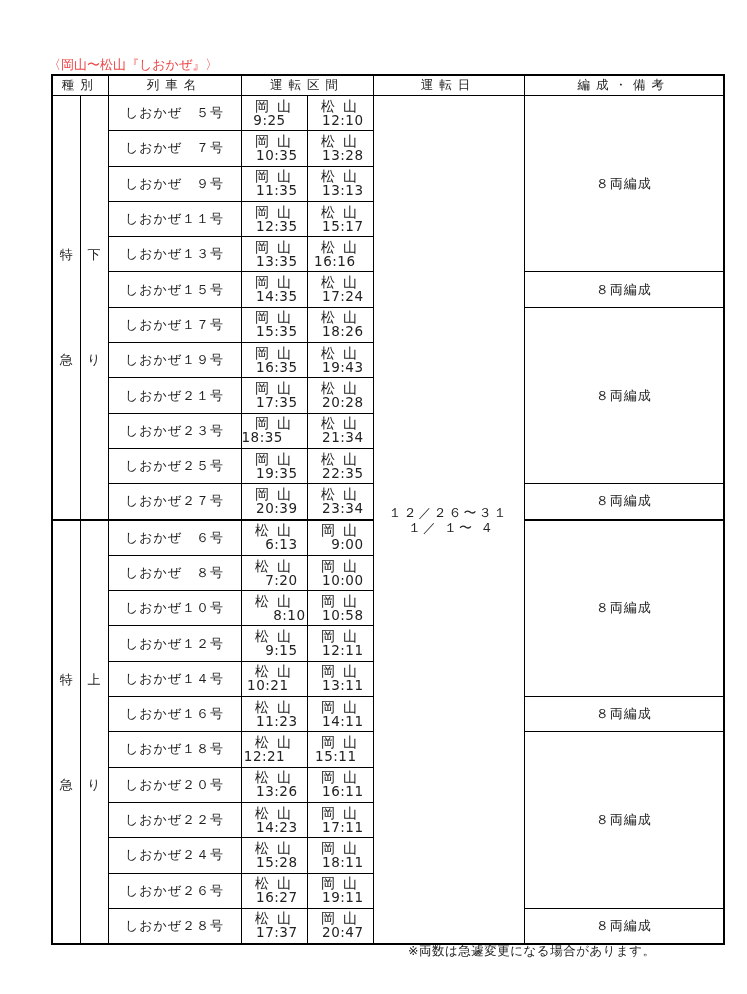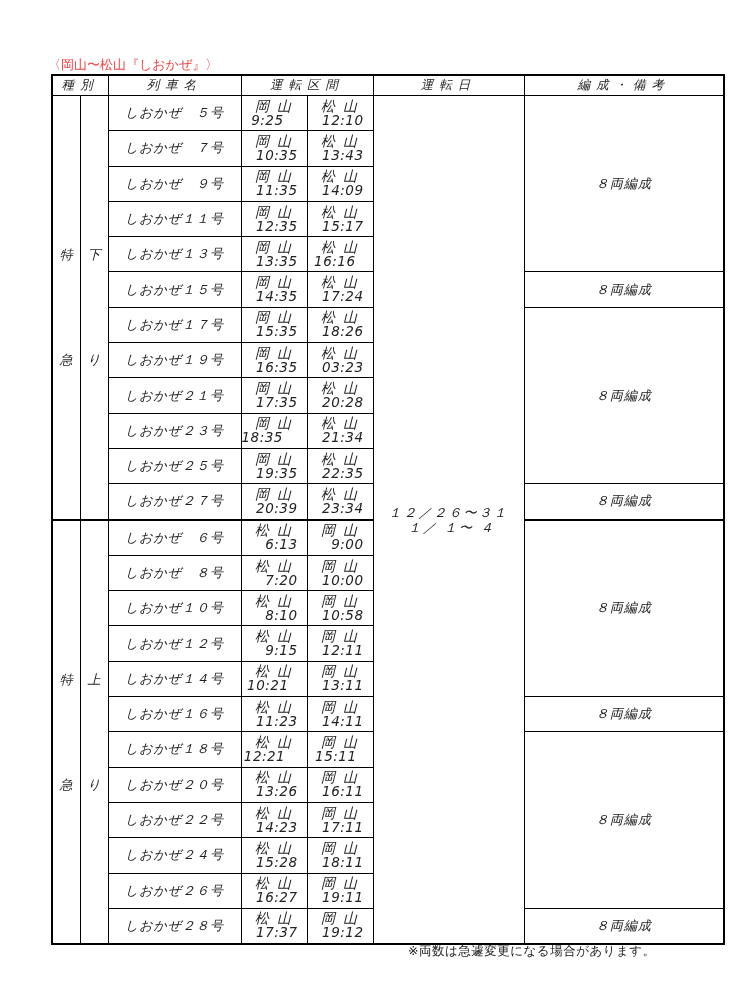--- a/index.html
+++ b/index.html
@@ -1,20 +1,20 @@
 <!DOCTYPE html>
 <html><head>
 <meta charset="utf-8">
 <style>
   html, body { margin: 0; padding: 0; background: #ffffff; }
   body { width: 747px; height: 994px; position: relative; overflow: hidden;
          font-family: "DejaVu Sans", "Liberation Sans", sans-serif; color: #222; }
   .title { position: absolute; left: 48px; top: 56px; font-size: 13px; letter-spacing: 0px; color: #ef4444; }
   table.tt { position: absolute; left: 51px; top: 74px; border-collapse: collapse;
-             table-layout: fixed; width: 672px; border: 2.5px solid #000; font-style: italic; }
+             table-layout: fixed; width: 672px; border: 2.5px solid #000; }
   table.tt td, table.tt th { border: 1px solid #000; padding: 0; text-align: center;
              vertical-align: middle; font-weight: normal; font-size: 13px; color: #222; }
   table.tt th { height: 19px; font-size: 12.5px; letter-spacing: 6px; }
   table.tt tr.row td { height: 34.3px; }
   table.tt tr.sep td, table.tt tr.sep th { border-top: 2.5px solid #000; }
   .cat { font-size: 13px; line-height: 1; }
   .cat .top { display: block; margin-bottom: 0; }
   .cat .sp { display: block; height: 92px; }
   .name { font-size: 13px; letter-spacing: 1px; }
   .st { display: block; font-size: 14px; line-height: 14px; letter-spacing: 8px; padding-left: 6px; }
@@ -55,50 +55,50 @@
           <span>急</span>
         </td>
         <td rowspan="12" class="cat">
           <span class="top">下</span>
           <span class="sp"></span>
           <span>り</span>
         </td>
         <td class="name">しおかぜ　５号</td>
         <td>
           <span class="st">岡山</span>
-          <span class="tm" style="text-align:right;padding-right:23px">9:25</span>
+          <span class="tm" style="padding-right:9px">9:25</span>
         </td>
         <td>
           <span class="st">松山</span>
           <span class="tm" style="text-align:right;padding-right:9px">12:10</span>
         </td>
         <td rowspan="24" class="days">１２／２６〜３１
  １／ １〜 ４</td>
         <td rowspan="5" class="note-cell">８両編成</td>
       </tr>
       <tr class="row">
         <td class="name">しおかぜ　７号</td>
         <td>
           <span class="st">岡山</span>
           <span class="tm" style="text-align:right;padding-right:9px">10:35</span>
         </td>
         <td>
           <span class="st">松山</span>
-          <span class="tm" style="text-align:right;padding-right:9px">13:43</span>
+          <span class="tm" style="text-align:right;padding-right:9px">13:28</span>
         </td>
       </tr>
       <tr class="row">
         <td class="name">しおかぜ　９号</td>
         <td>
           <span class="st">岡山</span>
           <span class="tm" style="text-align:right;padding-right:9px">11:35</span>
         </td>
         <td>
           <span class="st">松山</span>
-          <span class="tm" style="text-align:right;padding-right:9px">14:09</span>
+          <span class="tm" style="text-align:right;padding-right:9px">13:13</span>
         </td>
       </tr>
       <tr class="row">
         <td class="name">しおかぜ１１号</td>
         <td>
           <span class="st">岡山</span>
           <span class="tm" style="text-align:right;padding-right:9px">12:35</span>
         </td>
         <td>
           <span class="st">松山</span>
@@ -141,21 +141,21 @@
         <td rowspan="5" class="note-cell">８両編成</td>
       </tr>
       <tr class="row">
         <td class="name">しおかぜ１９号</td>
         <td>
           <span class="st">岡山</span>
           <span class="tm" style="text-align:right;padding-right:9px">16:35</span>
         </td>
         <td>
           <span class="st">松山</span>
-          <span class="tm" style="text-align:right;padding-right:9px">03:23</span>
+          <span class="tm" style="text-align:right;padding-right:9px">19:43</span>
         </td>
       </tr>
       <tr class="row">
         <td class="name">しおかぜ２１号</td>
         <td>
           <span class="st">岡山</span>
           <span class="tm" style="text-align:right;padding-right:9px">17:35</span>
         </td>
         <td>
           <span class="st">松山</span>
@@ -226,21 +226,21 @@
         </td>
         <td>
           <span class="st">岡山</span>
           <span class="tm" style="text-align:right;padding-right:9px">10:00</span>
         </td>
       </tr>
       <tr class="row">
         <td class="name">しおかぜ１０号</td>
         <td>
           <span class="st">松山</span>
-          <span class="tm" style="text-align:right;padding-right:9px">8:10</span>
+          <span class="tm" style="text-align:right;padding-right:1px">8:10</span>
         </td>
         <td>
           <span class="st">岡山</span>
           <span class="tm" style="text-align:right;padding-right:9px">10:58</span>
         </td>
       </tr>
       <tr class="row">
         <td class="name">しおかぜ１２号</td>
         <td>
           <span class="st">松山</span>
@@ -331,20 +331,20 @@
         </td>
       </tr>
       <tr class="row">
         <td class="name">しおかぜ２８号</td>
         <td>
           <span class="st">松山</span>
           <span class="tm" style="text-align:right;padding-right:9px">17:37</span>
         </td>
         <td>
           <span class="st">岡山</span>
-          <span class="tm" style="text-align:right;padding-right:9px">19:12</span>
+          <span class="tm" style="text-align:right;padding-right:9px">20:47</span>
         </td>
         <td rowspan="1" class="note-cell">８両編成</td>
       </tr>
     </tbody>
 </table>
 
 <div class="footnote">※両数は急遽変更になる場合があります。</div>
 
 </body></html>

